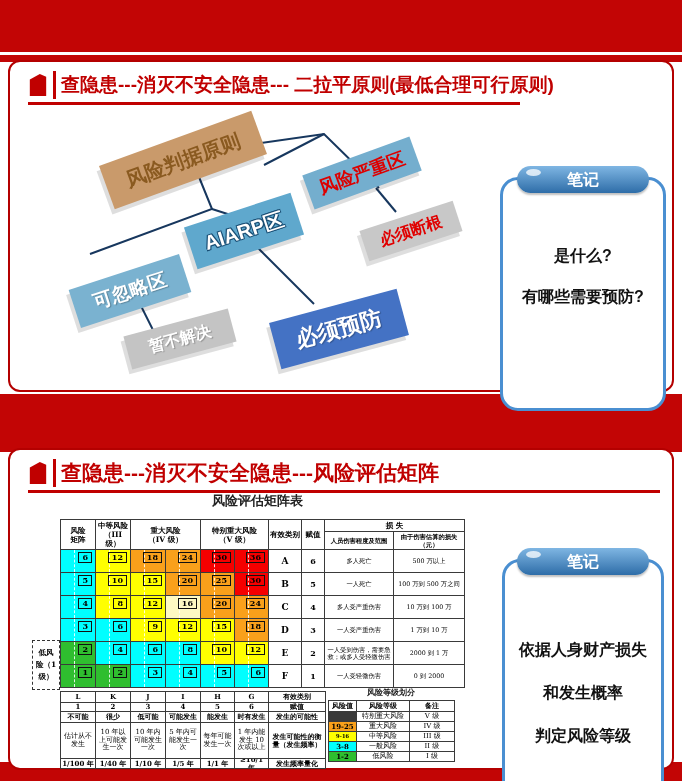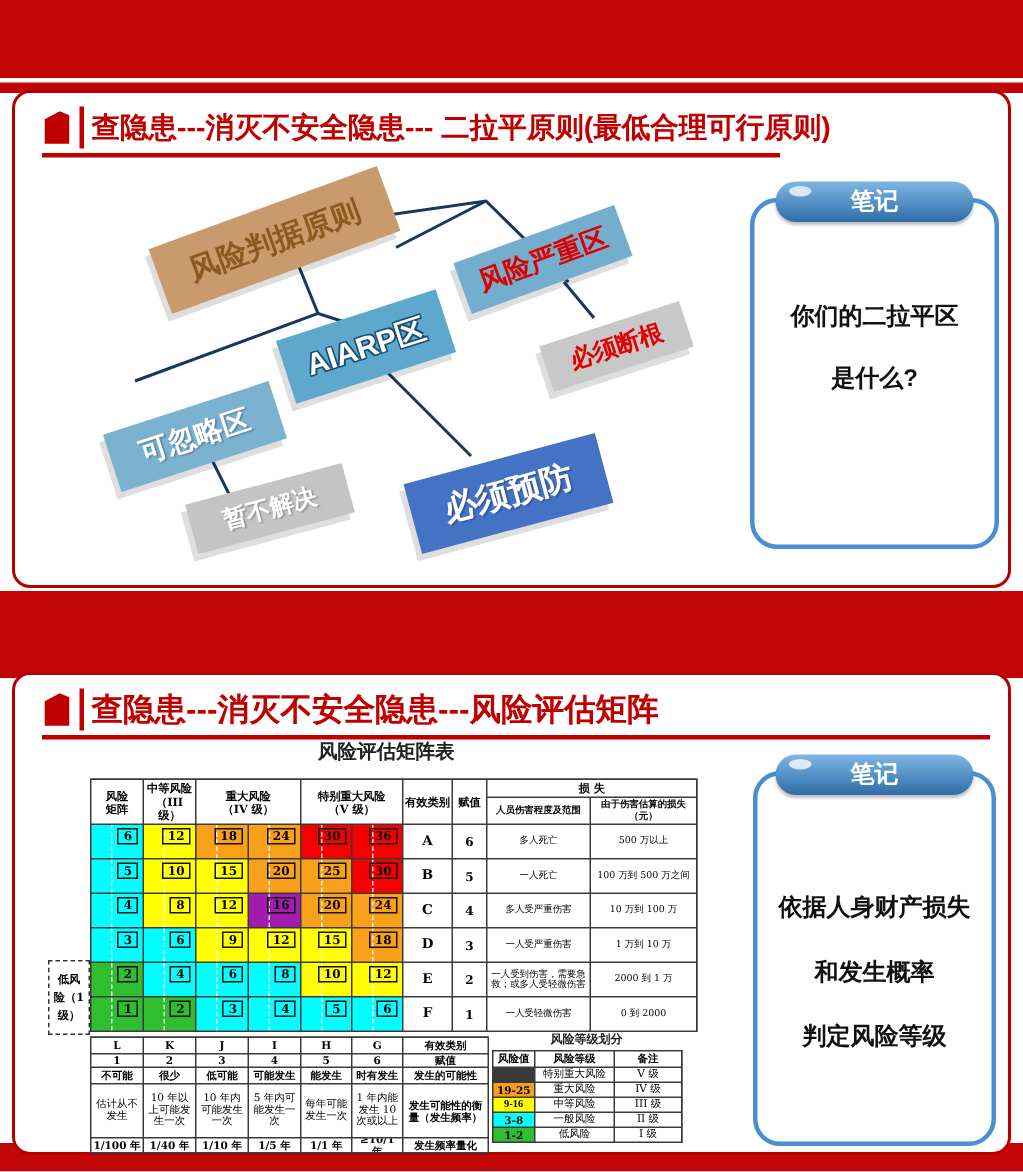--- a/index.html
+++ b/index.html
@@ -37,21 +37,21 @@
   .b0{left:92px;top:75px;width:162px;height:46px;transform:rotate(-20deg);font-size:20px;text-shadow:none;}
   .b1{left:295px;top:93px;width:114px;height:36px;transform:rotate(-20deg);font-size:18px;text-shadow:none;}
   .b2{left:178px;top:147px;width:112px;height:44px;transform:rotate(-18deg);font-size:20px;
       text-shadow:1px 1px 0 #1a4f75,-1px -1px 0 #1a4f75,1px -1px 0 #1a4f75,-1px 1px 0 #1a4f75;}
   .b3{left:352px;top:153px;width:98px;height:32px;transform:rotate(-18deg);font-size:16px;text-shadow:none;}
   .b4{left:62px;top:209px;width:116px;height:40px;transform:rotate(-18deg);font-size:19px;}
   .b5{left:116px;top:260px;width:108px;height:34px;transform:rotate(-15deg);font-size:16px;}
   .b6{left:263px;top:243px;width:132px;height:48px;transform:rotate(-15deg);font-size:22px;}
 
   
-  .notes{position:absolute;border:3px solid #4A8FD1;border-radius:18px;background:#fff;z-index:3;}
+  .notes{position:absolute;border:3px solid #4A8FD1;border-radius:18px;background:#fff;z-index:3;margin-top:45px;}
   .notes1{left:490px;top:70px;width:160px;height:228px;}
   .notes2{left:492px;top:64px;width:156px;height:244px;}
   .pill{position:absolute;top:-14px;left:50%;transform:translateX(-50%);width:132px;height:27px;
         border-radius:14px;background:linear-gradient(#7FB6E3,#2E6DA8);color:#fff;font-weight:bold;
         font-size:16px;text-align:center;line-height:27px;box-shadow:0 2px 2px rgba(0,0,0,.25);}
   .pill::before{content:'';position:absolute;left:9px;top:3px;width:15px;height:7px;
         background:rgba(255,255,255,.75);border-radius:50%;}
   .nbody{display:flex;flex-direction:column;align-items:center;}
   .notes1 .nbody{padding-top:66px;row-gap:20px;}
   .notes2 .nbody{padding-top:78px;row-gap:22px;}
@@ -134,22 +134,22 @@
     <div class="blk b2" style="background: rgb(95, 168, 205); color: rgb(255, 255, 255);">AIARP区</div>
     <div class="blk b3" style="background: rgb(200, 200, 200); color: rgb(224, 0, 0);">必须断根</div>
     <div class="blk b4" style="background: rgb(122, 178, 208); color: rgb(255, 255, 255);">可忽略区</div>
     <div class="blk b5" style="background: rgb(196, 196, 196); color: rgb(255, 255, 255);">暂不解决</div>
     <div class="blk b6" style="background: rgb(68, 114, 196); color: rgb(255, 255, 255);">必须预防</div>
   </div>
 
   <div class="notes notes1">
     <div class="pill">笔记</div>
     <div class="nbody">
-      <div class="nline">你们的二拉平区</div>
       <div class="nline">是什么?</div>
+      <div class="nline">有哪些需要预防?</div>
     </div>
   </div>
 
   <div class="wm wm1">
     <svg width="24" height="18">
       <circle cx="7" cy="7" r="5" fill="#d2d2d2"></circle>
         <circle cx="16" cy="11" r="6.5" fill="#dadada"></circle>
       <circle cx="5.5" cy="6" r="1" fill="#aaa"></circle>
         <circle cx="9" cy="6" r="1" fill="#aaa"></circle>
     </svg>
@@ -232,21 +232,21 @@
       <div class="tc txt" style="grid-area: 4 / 10;">100 万到 500 万之间</div>
       <div class="tc mcell" style="grid-area: 5 / 1; background: rgb(0, 255, 255);">
         <span class="num">4</span>
       </div>
       <div class="tc mcell" style="grid-area: 5 / 2; background: rgb(255, 255, 0);">
         <span class="num">8</span>
       </div>
       <div class="tc mcell" style="grid-area: 5 / 3; background: rgb(255, 255, 0);">
         <span class="num">12</span>
       </div>
-      <div class="tc mcell" style="grid-area: 5 / 4; background: #a21caf;">
+      <div class="tc mcell" style="grid-area: 5 / 4; background: #fef9c3;">
         <span class="num">16</span>
       </div>
       <div class="tc mcell" style="grid-area: 5 / 5; background: rgb(249, 160, 27);">
         <span class="num">20</span>
       </div>
       <div class="tc mcell" style="grid-area: 5 / 6; background: rgb(249, 160, 27);">
         <span class="num">24</span>
       </div>
       <div class="tc catc" style="grid-area: 5 / 7;">C</div>
       <div class="tc valc" style="grid-area: 5 / 8;">4</div>

